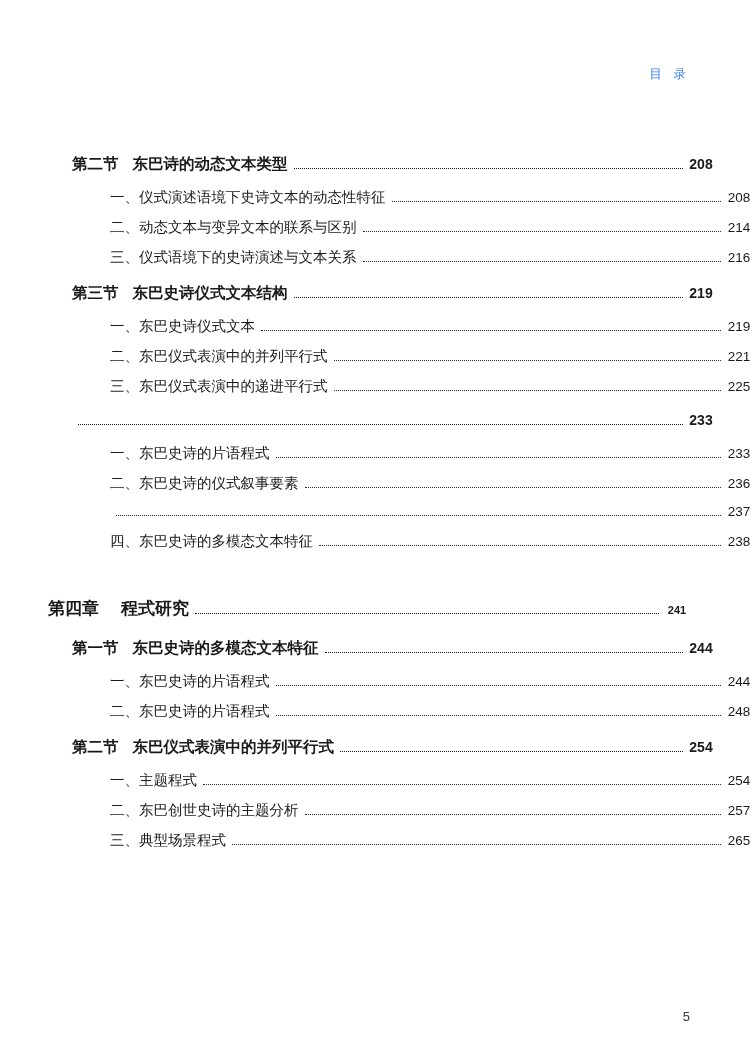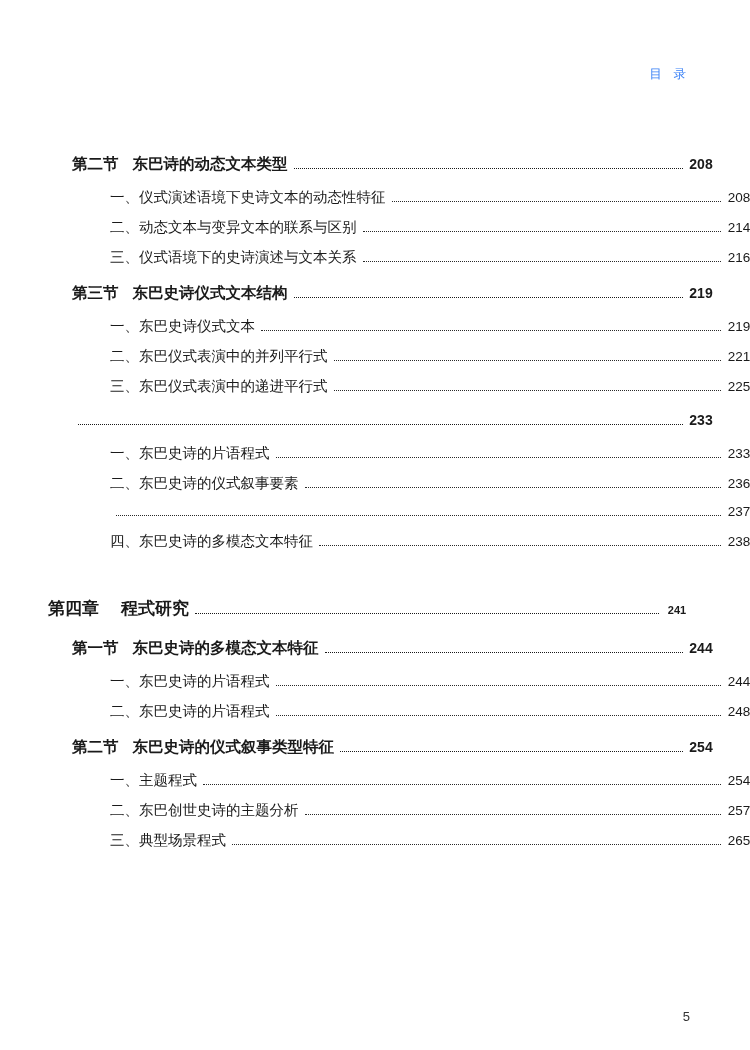--- a/index.html
+++ b/index.html
@@ -201,21 +201,21 @@
         <span class="txt"><span class="title">一、东巴史诗的片语程式</span></span>
         <span class="dots"></span>
         <span class="pg">244</span>
       </div>
       <div class="entry lvl-item">
         <span class="txt"><span class="title">二、东巴史诗的片语程式</span></span>
         <span class="dots"></span>
         <span class="pg">248</span>
       </div>
       <div class="entry lvl-section">
-        <span class="txt"><span class="label">第二节</span><span class="title">东巴史诗的仪式叙事类型特征</span></span>
+        <span class="txt"><span class="label">第二节</span><span class="title">东巴仪式表演中的并列平行式</span></span>
         <span class="dots"></span>
         <span class="pg">254</span>
       </div>
       <div class="entry lvl-item">
         <span class="txt"><span class="title">一、主题程式</span></span>
         <span class="dots"></span>
         <span class="pg">254</span>
       </div>
       <div class="entry lvl-item">
         <span class="txt"><span class="title">二、东巴创世史诗的主题分析</span></span>

